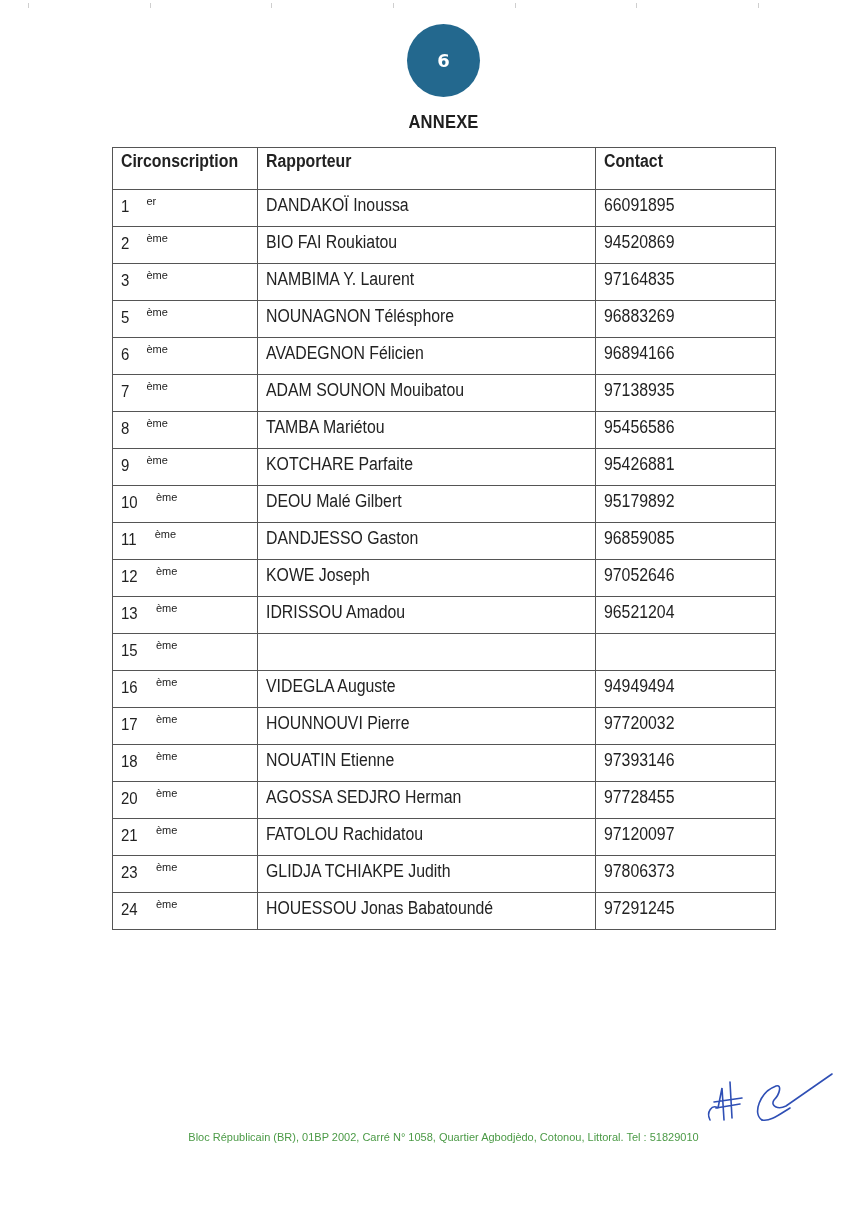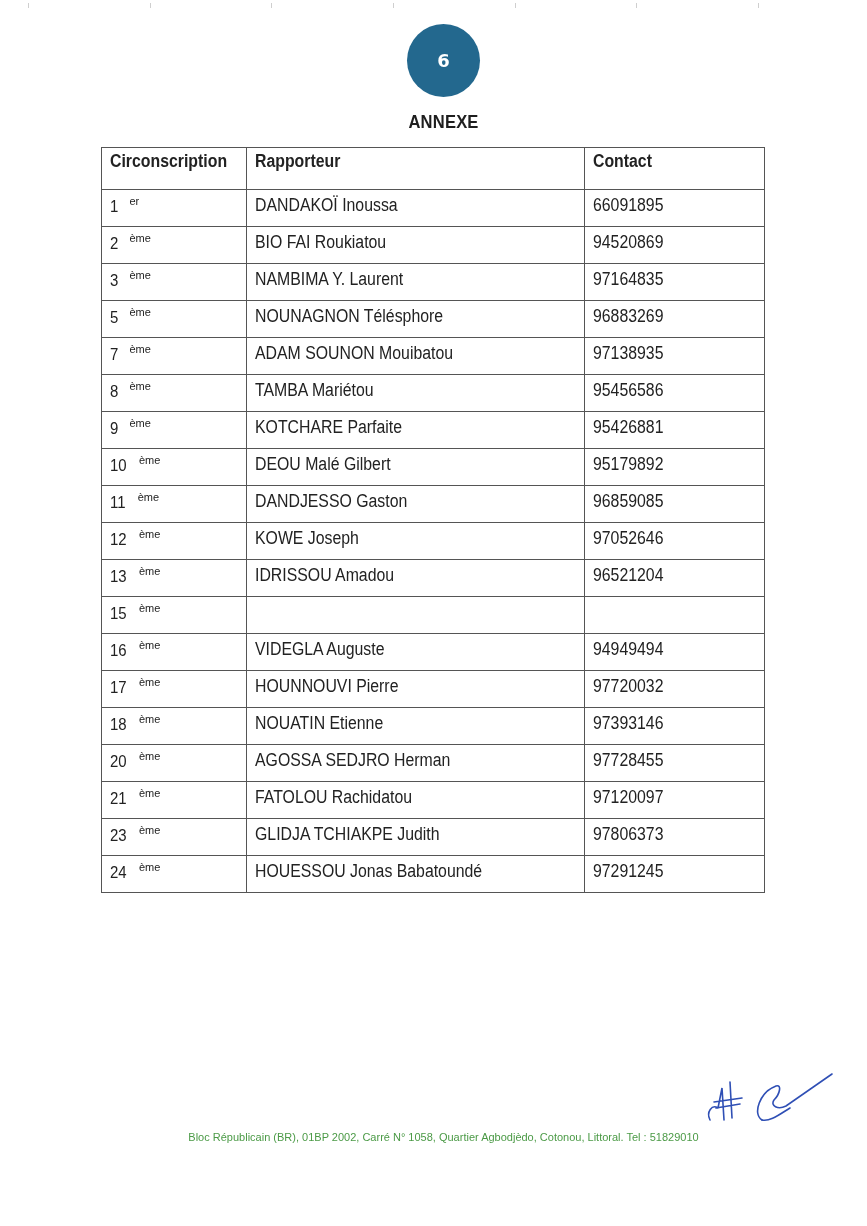--- a/index.html
+++ b/index.html
@@ -5,31 +5,31 @@
   html, body { margin: 0; padding: 0; background: #ffffff; }
   body { width: 867px; height: 1226px; position: relative; overflow: hidden;
          font-family: "Liberation Sans", sans-serif; color: #222; }
   .page-badge { position: absolute; left: 407px; top: 24px; width: 73px; height: 73px;
                 border-radius: 50%; background: #23688e; color: #fff;
                 display: flex; align-items: center; justify-content: center;
                 font-family: "DejaVu Sans", sans-serif; font-size: 18px; font-weight: bold; }
   .title { position: absolute; left: 0; width: 887px; top: 112px; text-align: center;
            font-weight: bold; font-size: 18px; letter-spacing: 0.2px; color: #1e1e1e;
            transform: scaleX(0.92); transform-origin: 444px 0; }
-  table.annex { position: absolute; left: 101px; top: 147px; width: 663px;
+  table.annex { position: absolute; left: 112px; top: 147px; width: 663px;
                 border-collapse: collapse; table-layout: fixed; border-radius: 10px; }
   table.annex td, table.annex th { border: 1px solid #555; padding: 0 8px; vertical-align: top;
                 text-align: left; font-size: 18px; color: #222; }
   table.annex th { height: 38px; font-weight: bold; padding-top: 3px;
                    transform-origin: left; }
   table.annex td { height: 37px; padding-top: 5px; box-sizing: border-box; }
   col.c1 { width: 145px; } col.c2 { width: 338px; } col.c3 { width: 180px; }
   .cond { display: inline-block; transform: scaleX(0.88); transform-origin: left center; white-space: nowrap; }
   .num { font-size: 17px; }
-  .sup { font-size: 11px; vertical-align: 7px; margin-left: 10px; }
+  .sup { font-size: 11px; vertical-align: 7px; margin-left: 16px; }
   .footer { position: absolute; left: 0; width: 887px; top: 1131px; text-align: center;
             font-size: 11px; color: #4b9a46; }
   .signature { position: absolute; left: 700px; top: 1068px; width: 135px; height: 60px; }
   .scan-mark { position: absolute; top: 3px; width: 1px; height: 5px; background: #cfcfcf; }
 </style>
 </head>
 <body>
 
 <div class="scan-mark" style="left:28px"></div>
 <div class="scan-mark" style="left:150px"></div>
@@ -71,20 +71,25 @@
       </tr>
       <tr>
         <td><span class="cond num">3</span><span class="sup">ème</span></td>
         <td><span class="cond">NAMBIMA Y. Laurent</span></td>
         <td><span class="cond">97164835</span></td>
       </tr>
       <tr>
         <td><span class="cond num">5</span><span class="sup">ème</span></td>
         <td><span class="cond">NOUNAGNON Télésphore</span></td>
         <td><span class="cond">96883269</span></td>
+      </tr>
+      <tr>
+        <td><span class="cond num">6</span><span class="sup">ème</span></td>
+        <td><span class="cond">AVADEGNON Félicien</span></td>
+        <td><span class="cond">96894166</span></td>
       </tr>
       <tr>
         <td><span class="cond num">7</span><span class="sup">ème</span></td>
         <td><span class="cond">ADAM SOUNON Mouibatou</span></td>
         <td><span class="cond">97138935</span></td>
       </tr>
       <tr>
         <td><span class="cond num">8</span><span class="sup">ème</span></td>
         <td><span class="cond">TAMBA Mariétou</span></td>
         <td><span class="cond">95456586</span></td>

